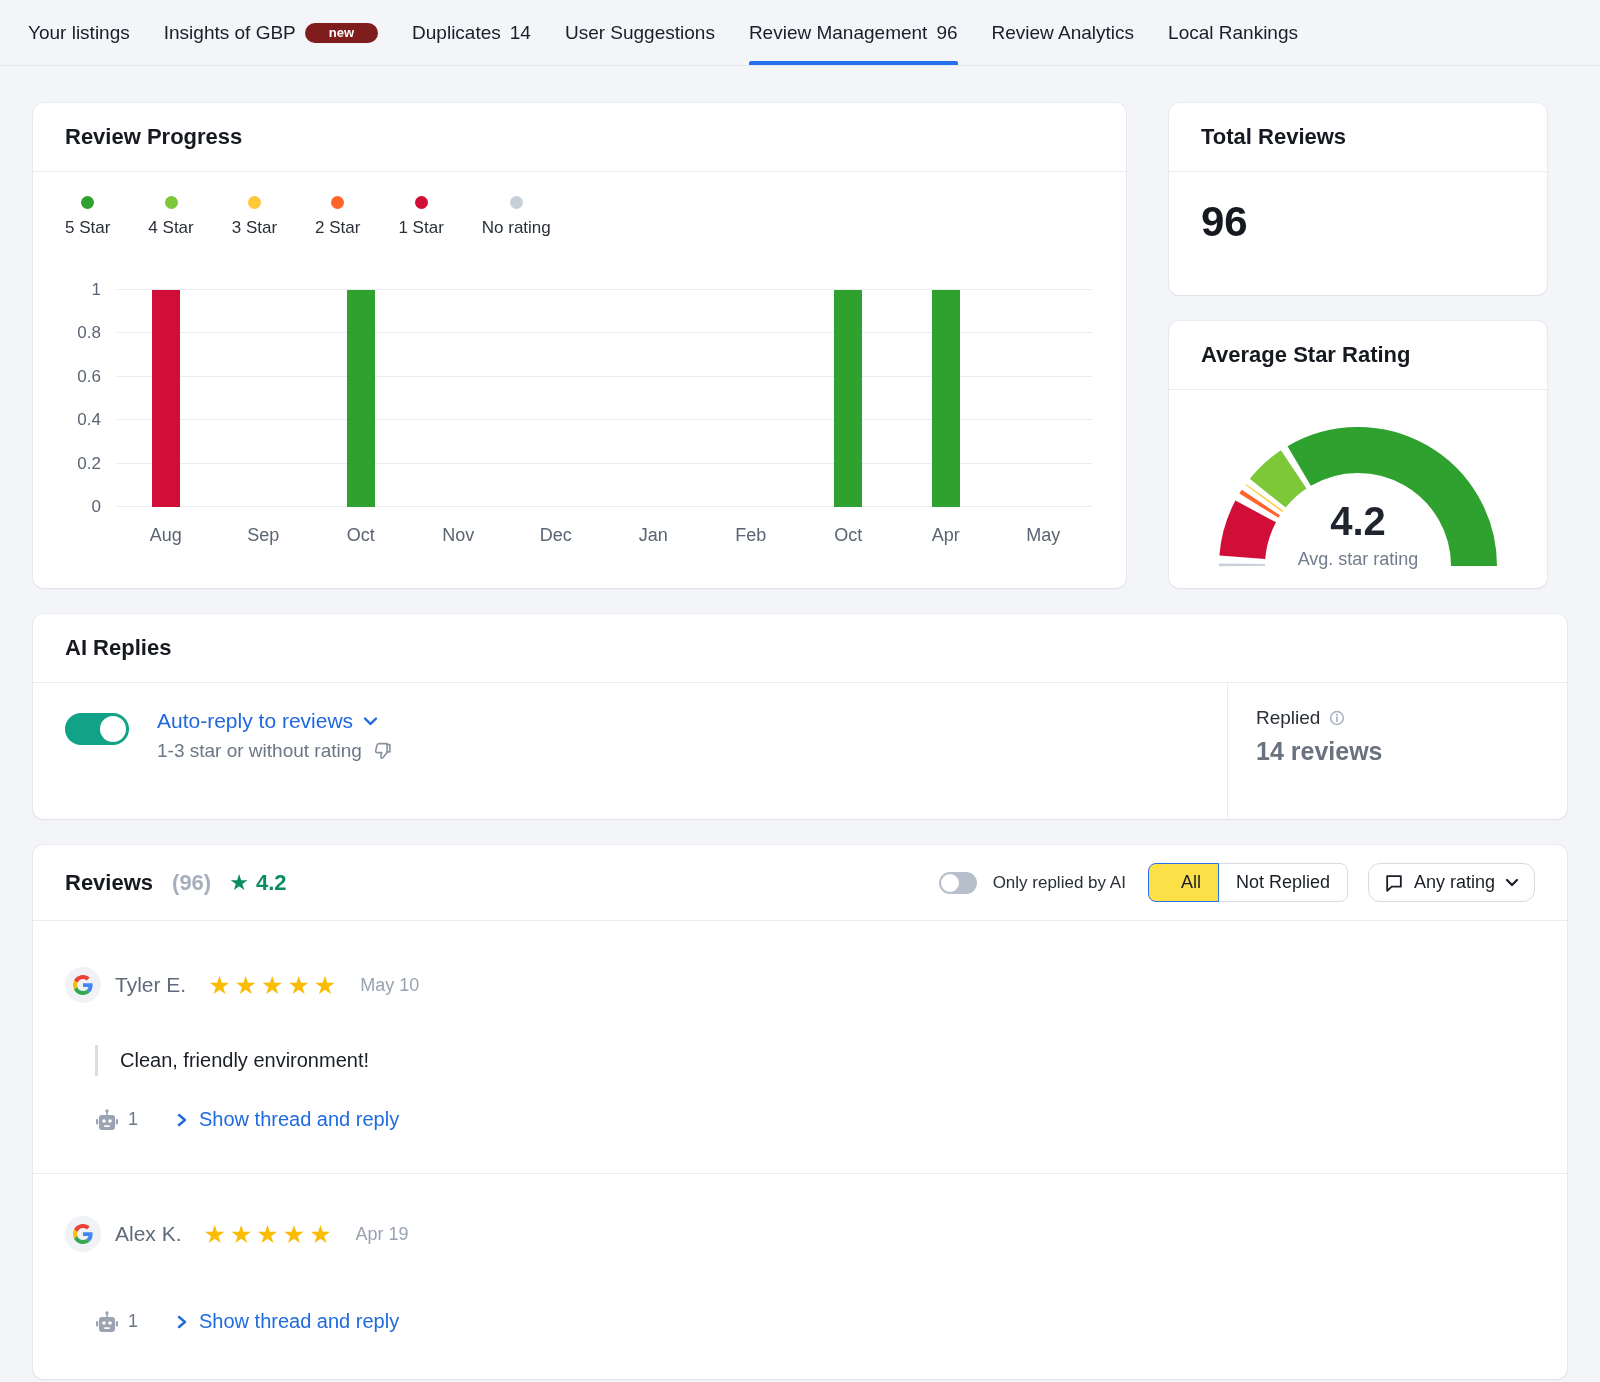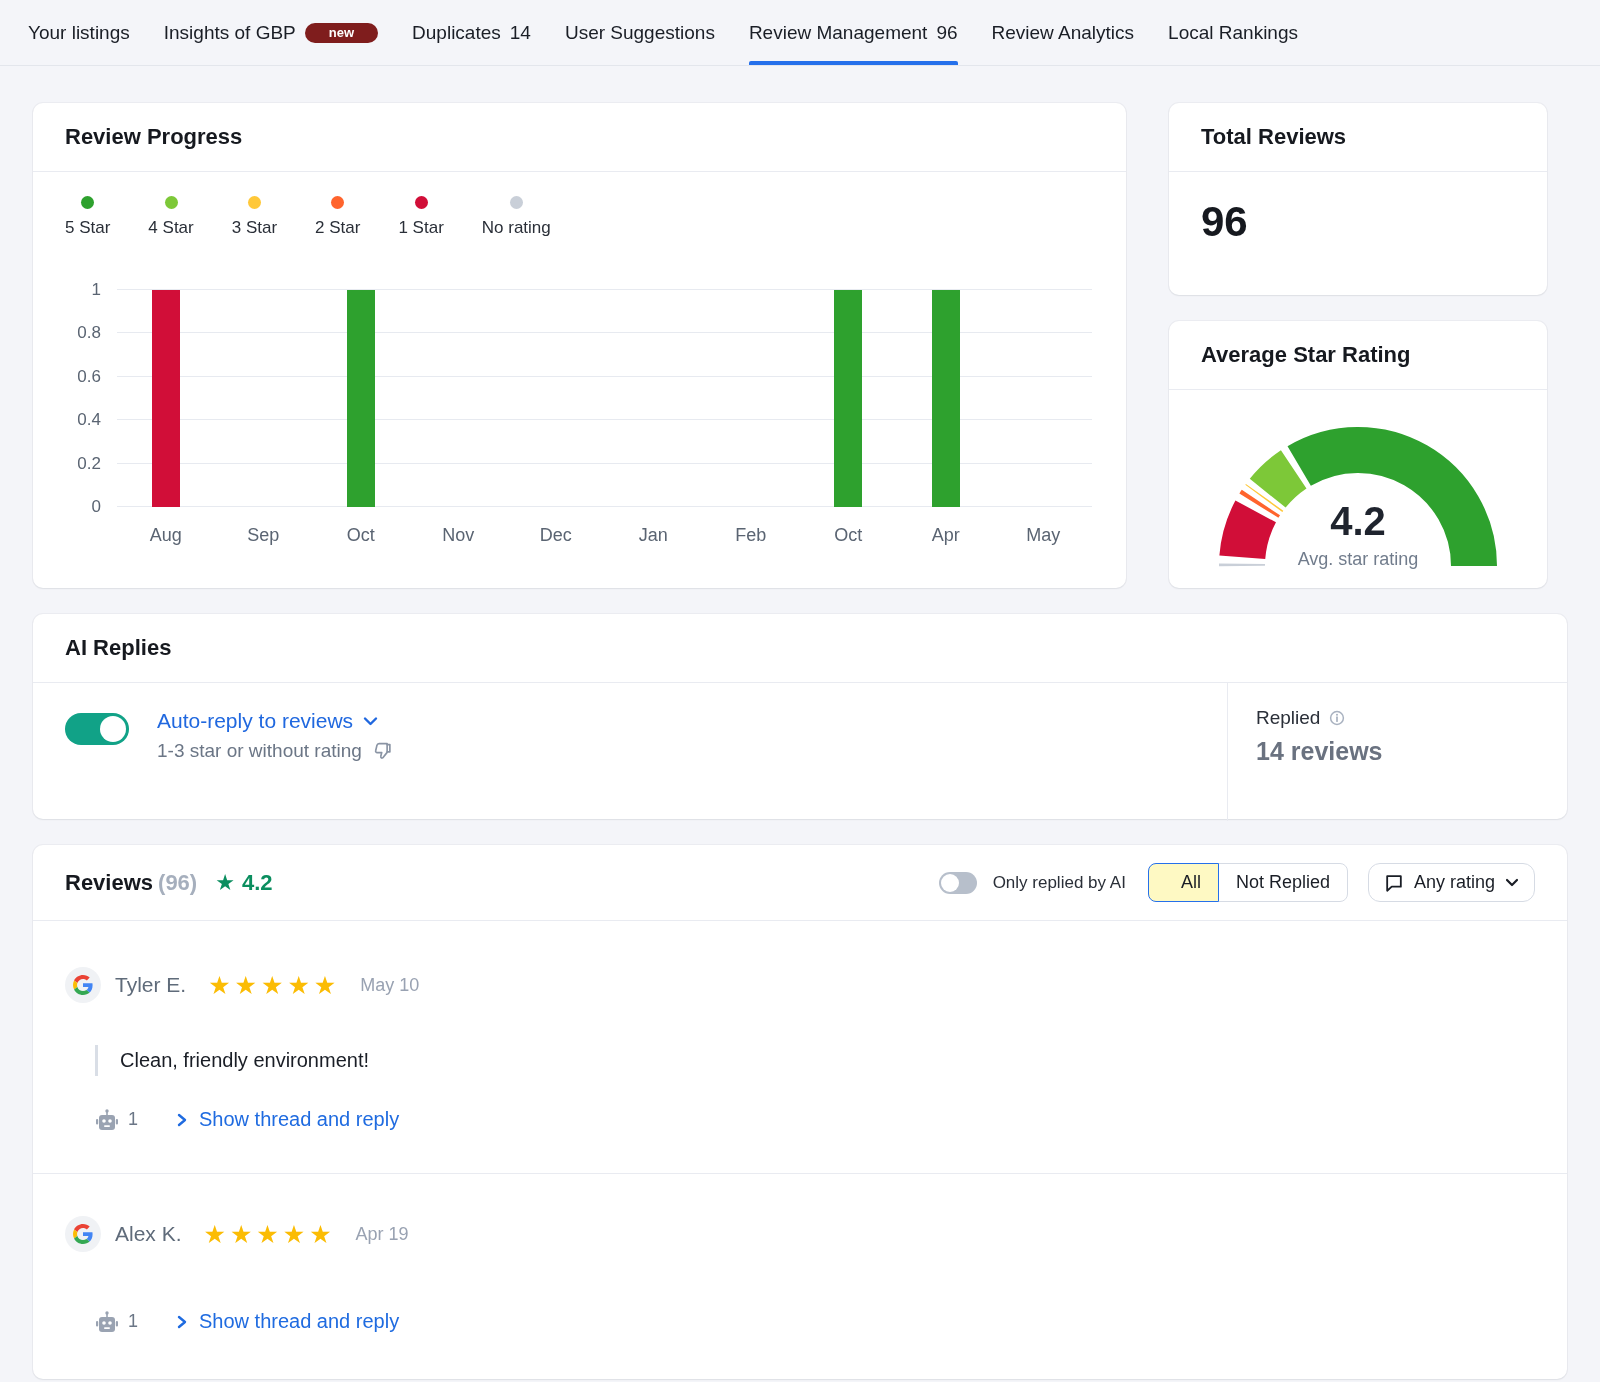--- a/index.html
+++ b/index.html
@@ -91,41 +91,41 @@
   .stat-col.saved { width:360px; }
   .stat-label-row { display:flex; align-items:center; gap:9px; font-size:19px; color:#2A2F38; }
   .stat-value { margin-top:8px; font-size:25px; font-weight:700; color:#6A7280; }
   
   .rev-card { margin-top:26px; height:534px; overflow:hidden; }
   .rev-header {
     display:flex; align-items:center; padding:18px 32px;
     border-bottom:1px solid #E9EBF1;
   }
   .rev-title { font-size:22px; font-weight:700; color:#16191F; }
-  .rev-count { font-size:22px; font-weight:700; color:#A6AFBD; margin-left:5px; }
+  .rev-count { font-size:22px; font-weight:700; color:#A6AFBD; margin-left:19px; }
   .rev-star { color:#0B8E5F; font-size:22px; margin-left:18px; }
   .rev-rating { font-size:22px; font-weight:700; color:#0B8E5F; margin-left:7px; }
   .rev-controls { margin-left:auto; display:flex; align-items:center; gap:16px; }
   .toggle-sm {
     width:38px; height:22px; border-radius:11px; background:#B7BFCB;
     position:relative; cursor:pointer;
   }
   .toggle-sm::after {
     content:''; position:absolute; width:18px; height:18px; border-radius:50%;
     background:#fff; top:2px; left:2px;
   }
   .filter-label { font-size:17px; color:#2A2F38; }
   .segmented { display:flex; margin-left:6px; }
   .seg-btn {
     font-size:18px; color:#1A1E26; background:#fff; border:1px solid #D6DBE4;
     padding:8px 17px; cursor:pointer; font-family:inherit;
   }
   .seg-btn.first { border-radius:8px 0 0 8px; }
   .seg-btn.last { border-radius:0 8px 8px 0; margin-left:-1px; }
-  .seg-btn.selected { background:#fef9c3; border-color:#2570EB; position:relative; z-index:1;padding-left:32px; }
+  .seg-btn.selected { background:#fde047; border-color:#2570EB; position:relative; z-index:1;padding-left:32px; }
   .rating-filter {
     display:flex; align-items:center; gap:10px; background:#fff;
     border:1px solid #D6DBE4; border-radius:12px; padding:8px 15px;
     font-size:18px; color:#1A1E26; cursor:pointer; font-family:inherit; margin-left:4px;
   }
   .review-item { padding:46px 32px 42px; }
   .review-item + .review-item { border-top:1px solid #E9EBF1; }
   .review-item.no-text { padding-top:42px; }
   .rev-row1 { display:flex; align-items:center; }
   .avatar {

